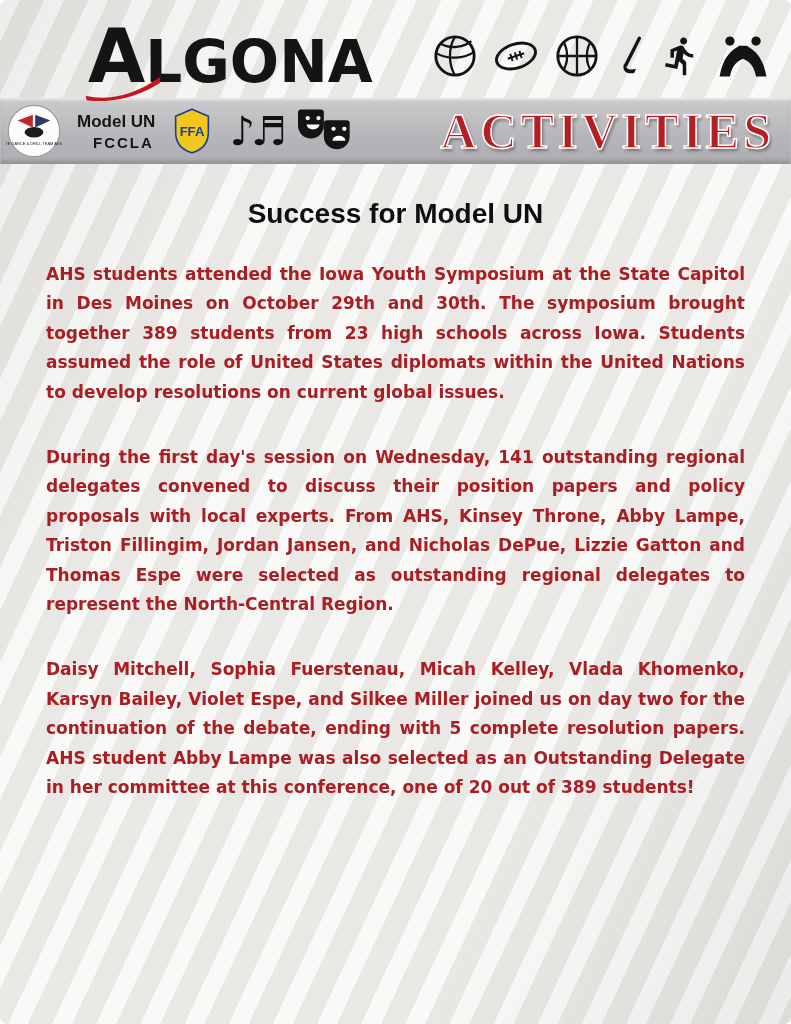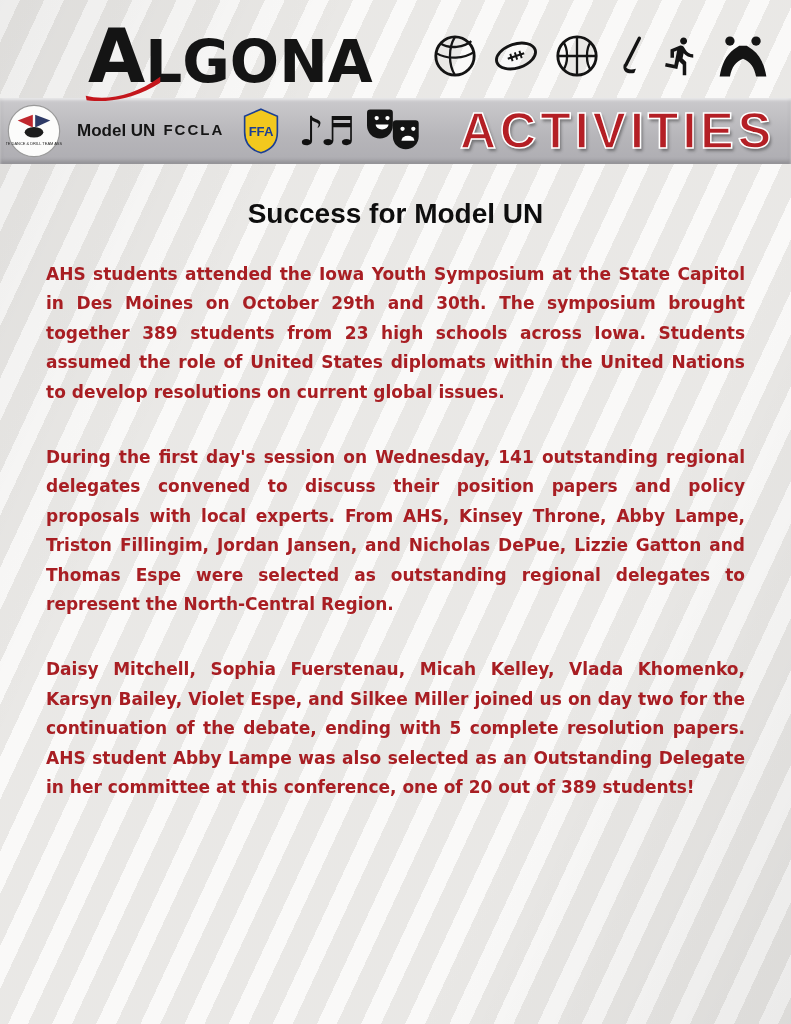--- a/index.html
+++ b/index.html
@@ -8,20 +8,21 @@
 
   .page {
     position:relative;
     width:791px; height:1024px;
     overflow:hidden;
     background:
       linear-gradient(115deg, rgba(0,0,0,0.05) 0%, rgba(0,0,0,0) 28%),
       linear-gradient(295deg, rgba(0,0,0,0.06) 0%, rgba(0,0,0,0) 30%),
       repeating-linear-gradient(115deg, rgba(255,255,255,0.55) 0 18px, rgba(208,206,203,0.28) 18px 40px),
       #f3f2f0;
+    border-radius: 7px;
   }
 
   
   .header {
     display:flex; align-items:center;
     padding:20px 20px 0 88px;
     height:92px;
   }
   .brand-wrap { position:relative; }
   .brand {
@@ -47,31 +48,31 @@
   
   .banner {
     margin-top:6px;
     height:66px;
     background:linear-gradient(180deg,#cbcacd 0%, #b6b5b9 60%, #aeadb2 100%);
     box-shadow: inset 0 2px 3px rgba(255,255,255,.6), inset 0 -3px 4px rgba(0,0,0,.18);
     display:flex; align-items:center;
     gap:15px;
     padding:0 16px 0 6px;
   }
-  .mun-fccla { display:flex; flex-direction:row; gap:8px; }
+  .mun-fccla { display:flex; flex-direction:column; gap:2px; }
   .model-un-label { font-weight:800; font-size:17px; color:#151515; }
-  .fccla-label    { font-weight:800; font-size:15px; letter-spacing:2px; color:#151515; }
+  .fccla-label    { font-weight:800; font-size:15px; letter-spacing:2px; color:#151515;margin-left:16px; }
   .music-notes {
     font-family:"DejaVu Sans", sans-serif;
     font-size:40px; color:#111; line-height:1;
     letter-spacing:-4px;
   }
   .banner-title {
     margin-left:auto;
-    font-family:Liberation Sans, sans-serif;
+    font-family:Liberation Serif, serif;
     font-weight:800;
     font-size:50px; line-height:1;
     letter-spacing:4px;
     color:#b41f25;
     -webkit-text-stroke:1.5px #ffffff;
     text-shadow:2px 3px 3px rgba(40,40,40,0.45);
   }
 
   
   .article { padding:0 46px; }

